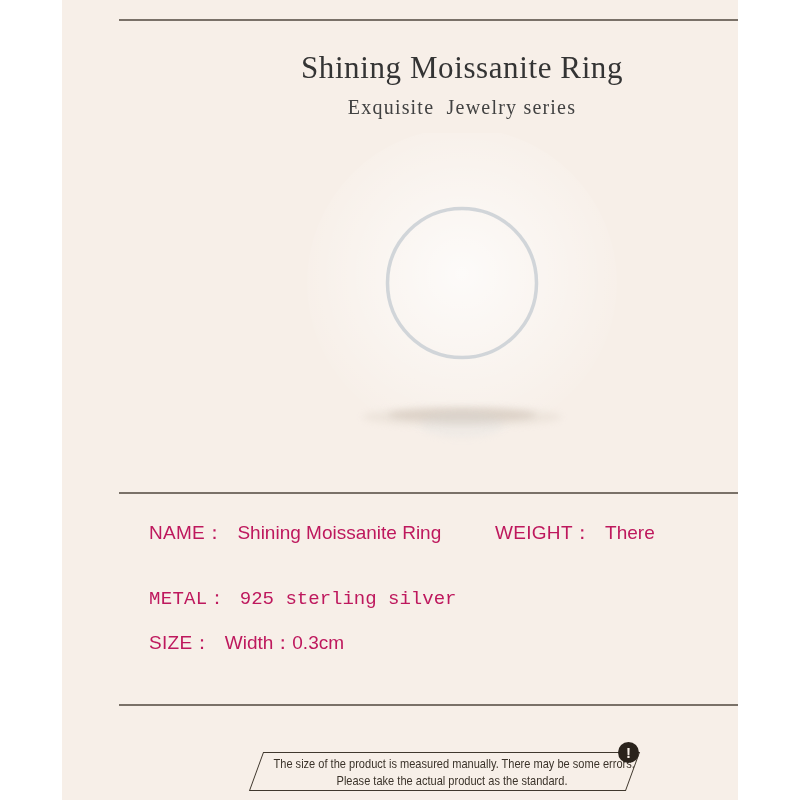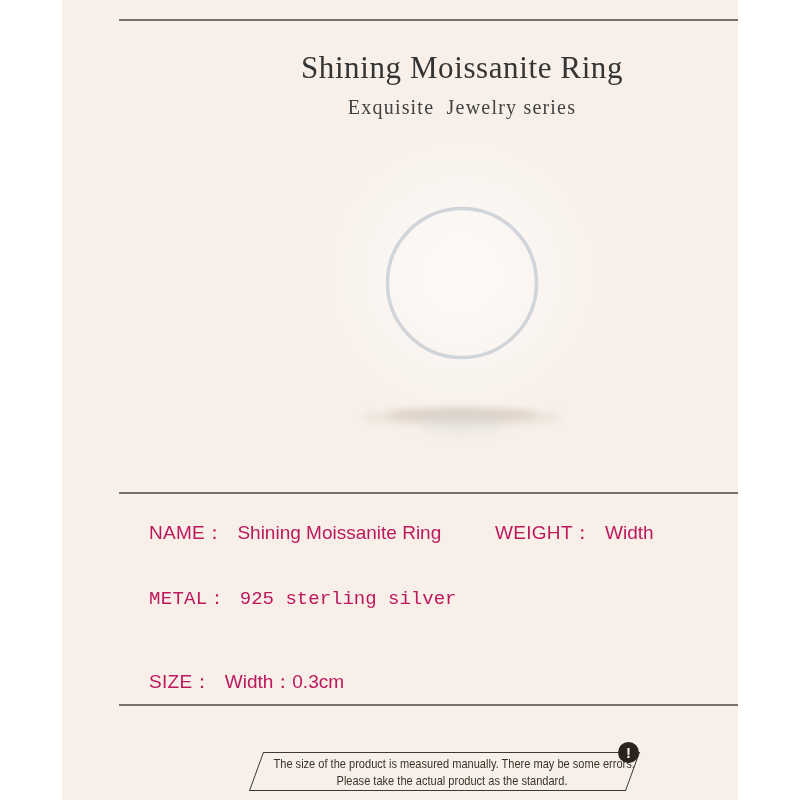--- a/index.html
+++ b/index.html
@@ -33,21 +33,21 @@
   .spec-cell{
     position:absolute;height:26px;line-height:26px;font-size:19px;color:#be185d;
     white-space:nowrap;
   }
   .spec-cell .lbl{letter-spacing:.3px;}
   .spec-cell .val{margin-left:13px;}
   .c-left{left:87px;}
   .c-right{left:433px;}
   .r1{top:520px;}
   .r2{top:586px;font-family:Liberation Mono, monospace;}
-  .r3{top:669px;}
+  .r3{top:630px;}
 
   
   .ribbon{
     position:absolute;left:194px;top:752px;width:377px;height:39px;
     border:1.6px solid #40382e;transform:skewX(-20deg);transform-origin:center;
     box-sizing:border-box;background:transparent;
   }
   .notice-text{
     position:absolute;left:180px;top:756px;width:420px;text-align:center;
     font-size:13px;line-height:16.5px;color:#3b332a;
@@ -157,21 +157,21 @@
       <use href="#segBar" transform="rotate(342 160 150)"></use>
     </svg>
   </div>
 
   <div class="hr table-top"></div>
 
   <div class="spec-cell c-left r1">
     <span class="lbl">NAME：</span><span class="val">Shining Moissanite Ring</span>
   </div>
   <div class="spec-cell c-right r1">
-    <span class="lbl">WEIGHT：</span><span class="val">Width</span>
+    <span class="lbl">WEIGHT：</span><span class="val">There</span>
   </div>
 
   <div class="spec-cell c-left r2">
     <span class="lbl">METAL：</span><span class="val">925 sterling silver</span>
   </div>
 
   <div class="spec-cell c-left r3">
     <span class="lbl">SIZE：</span><span class="val">Width：0.3cm</span>
   </div>
 

